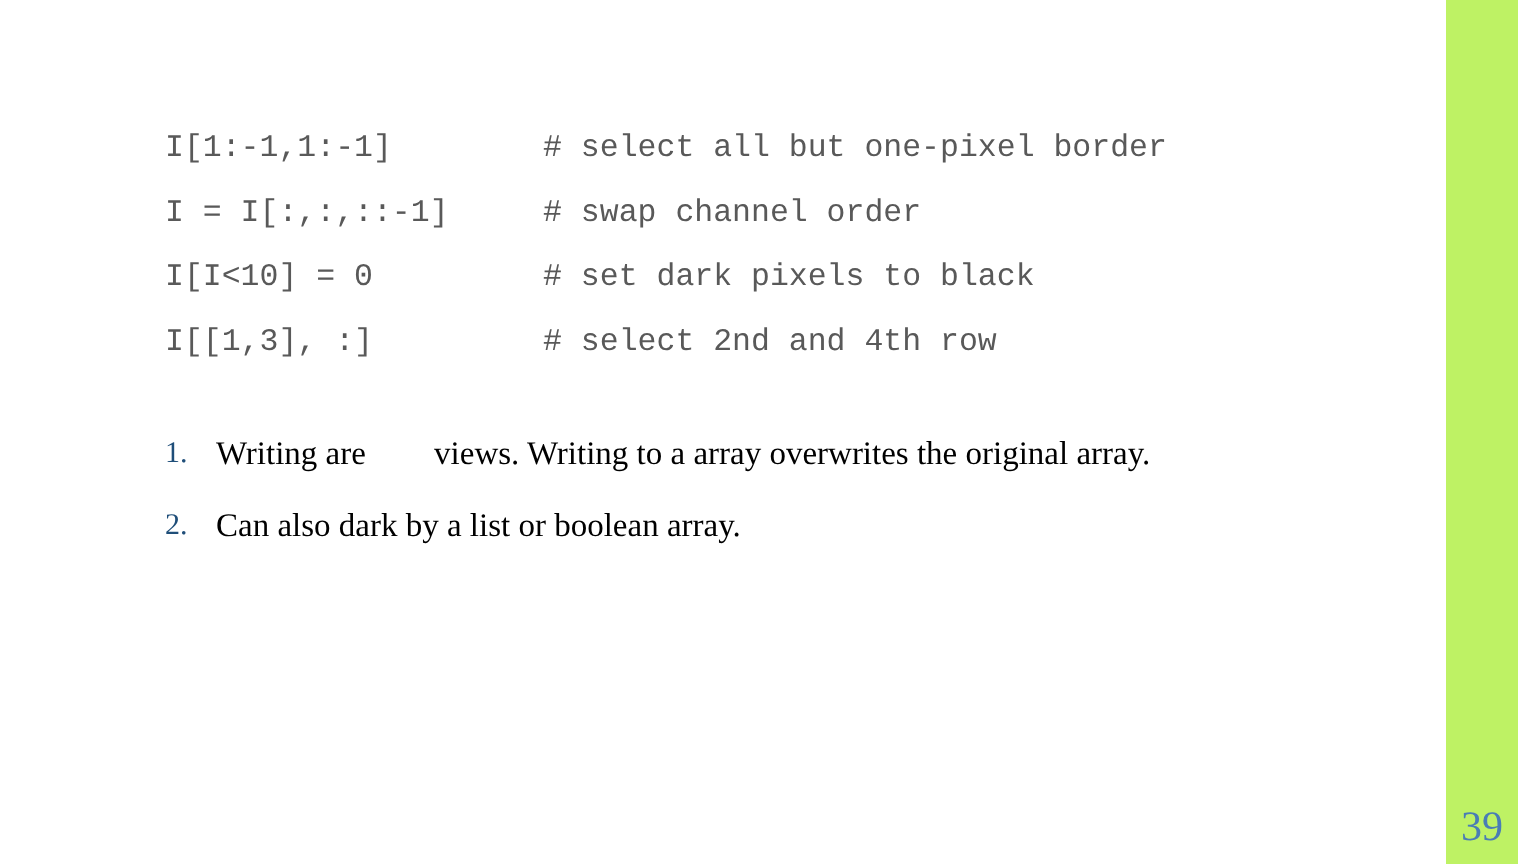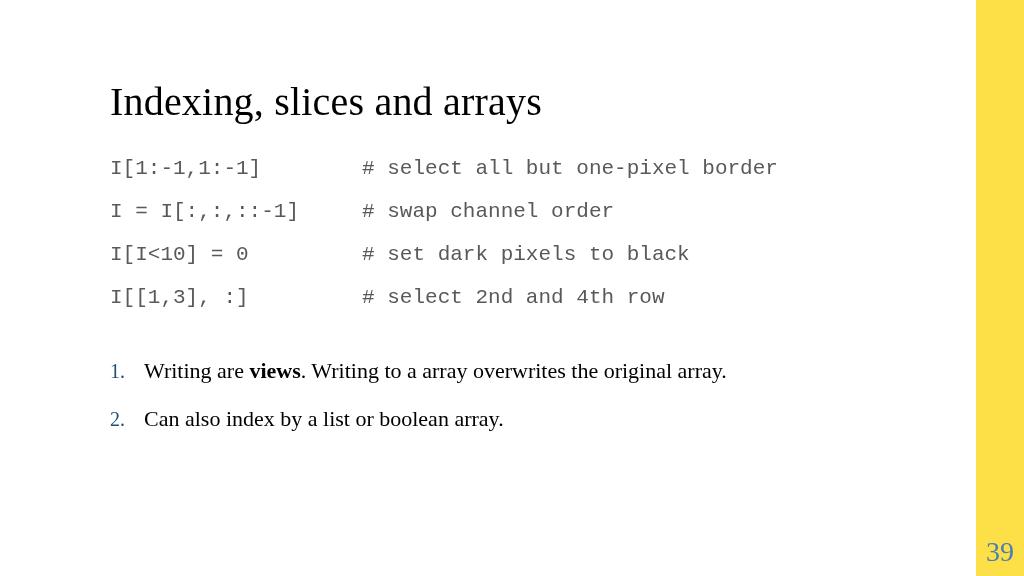--- a/index.html
+++ b/index.html
@@ -1,48 +1,47 @@
 <!DOCTYPE html>
 <html><head>
 <meta charset="utf-8">
 <style>
   * { margin: 0; padding: 0; box-sizing: border-box; }
   html, body { width: 1024px; height: 576px; overflow: hidden; font-family: Georgia, 'Times New Roman', serif; background: #fff; color: #000; }
   .slide { position: relative; width: 1024px; height: 576px; }
-  .sidebar { position: absolute; top: 0; right: 0; width: 48px; height: 576px; background: #fde047; }
+  .sidebar { position: absolute; top: 0; right: 12px; width: 48px; height: 576px; background: #bef264; }
   .pagenum { position: absolute; right: 0; bottom: 8px; width: 48px; text-align: center; font-size: 28px; color: #4a7db5; font-family: Georgia, serif; }
   .content { position: absolute; left: 110px; top: 78px; right: 60px; }
   .title { font-size: 40px; font-weight: 400; font-family: Georgia, 'Times New Roman', serif; margin-bottom: 22px; letter-spacing: 0.2px; }
   .code-block { font-family: 'Courier New', Courier, monospace; font-size: 21px; color: #595959; line-height: 2.05; white-space: pre; margin-bottom: 36px; }
   .notes { font-size: 22px; line-height: 1.45; }
   .note-item { display: flex; align-items: flex-start; margin-bottom: 16px; }
   .note-num { color: #1f4e79; font-size: 20px; min-width: 34px; padding-top: 2px; font-family: Georgia, serif; }
   .note-text { flex: 1; }
-  .bold { font-weight: 700; }
+  .bold { font-weight: 400; margin-left: 40px; }
 </style>
 </head>
 <body>
 
 <div class="slide">
   <div class="content">
-    <h1 class="title">Indexing, slices and arrays</h1>
 
     <div class="code-block"><span>I[1:-1,1:-1]        # select all but one-pixel border</span>
 <span>I = I[:,:,::-1]     # swap channel order</span>
 <span>I[I&lt;10] = 0         # set dark pixels to black</span>
 <span>I[[1,3], :]         # select 2nd and 4th row</span></div>
 
     <div class="notes">
       <div class="note-item">
         <div class="note-num">1.</div>
         <div class="note-text"><span>Writing are </span><span class="bold">views</span><span>. Writing to a array overwrites the original array.</span></div>
       </div>
       <div class="note-item">
         <div class="note-num">2.</div>
-        <div class="note-text">Can also index by a list or boolean array.</div>
+        <div class="note-text">Can also dark by a list or boolean array.</div>
       </div>
     </div>
   </div>
 
   <div class="sidebar">
     <div class="pagenum">39</div>
   </div>
 </div>
 
 </body></html>

